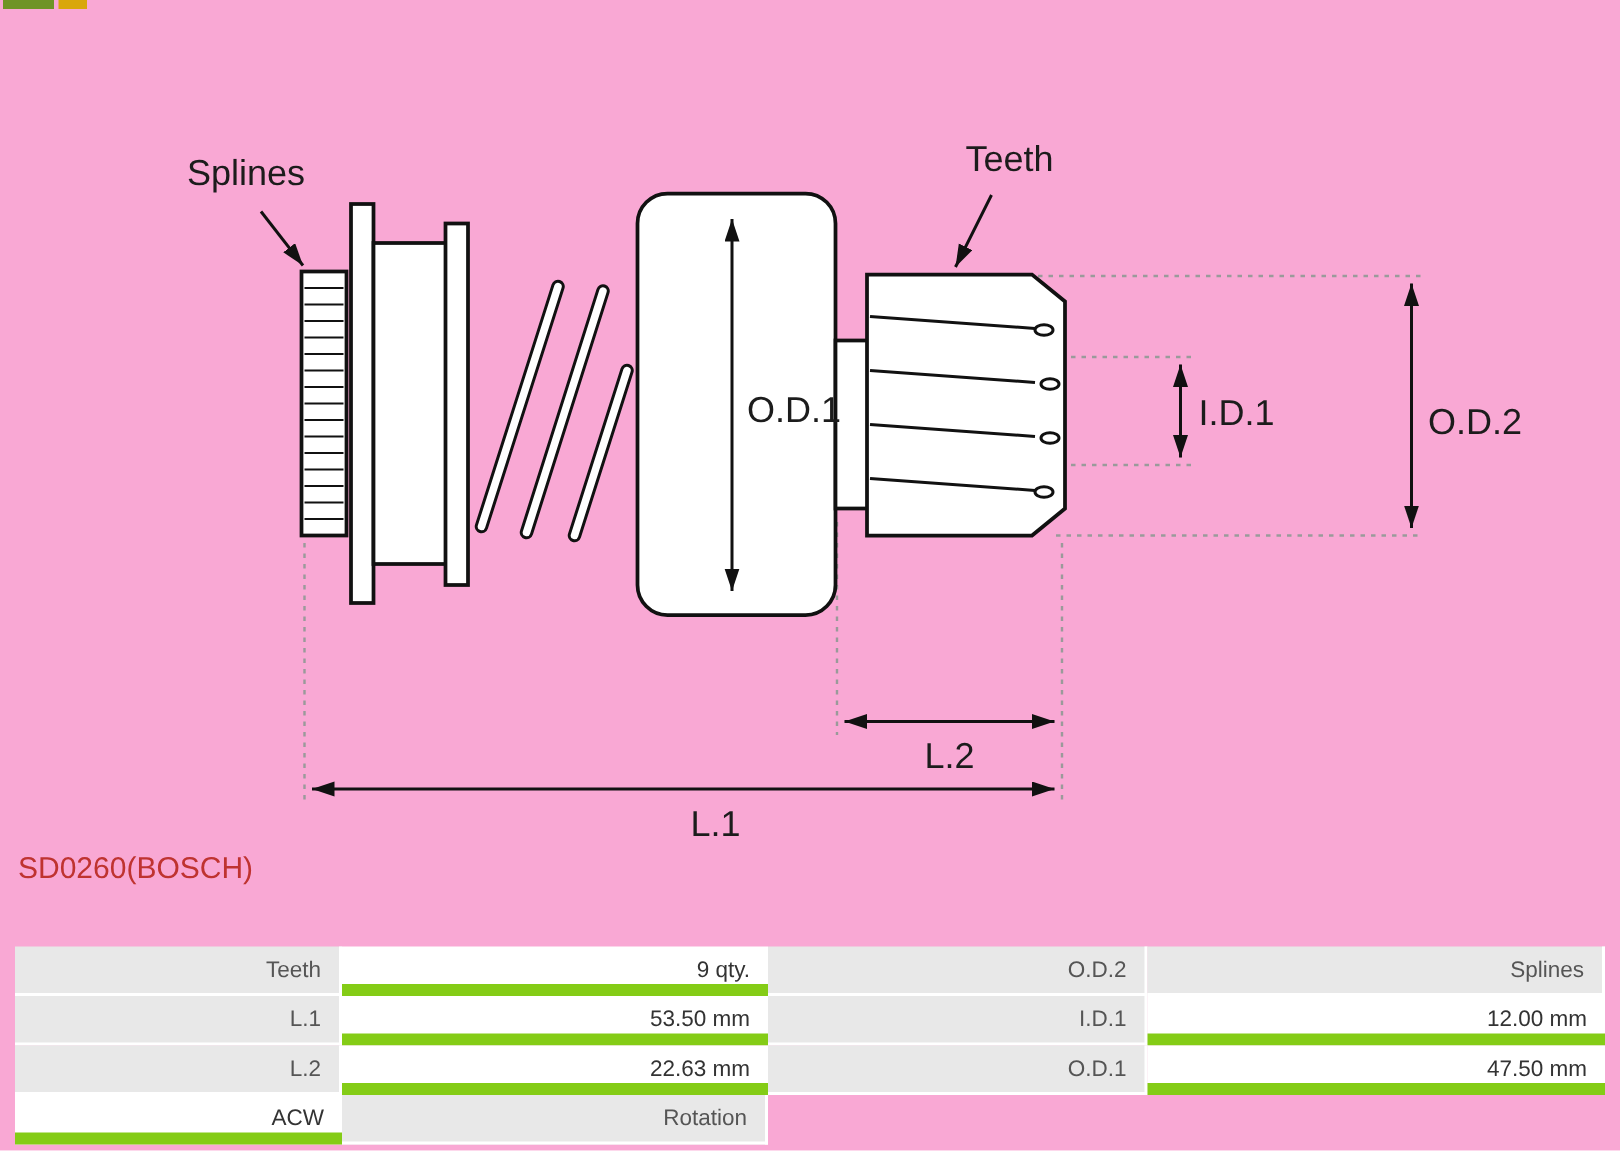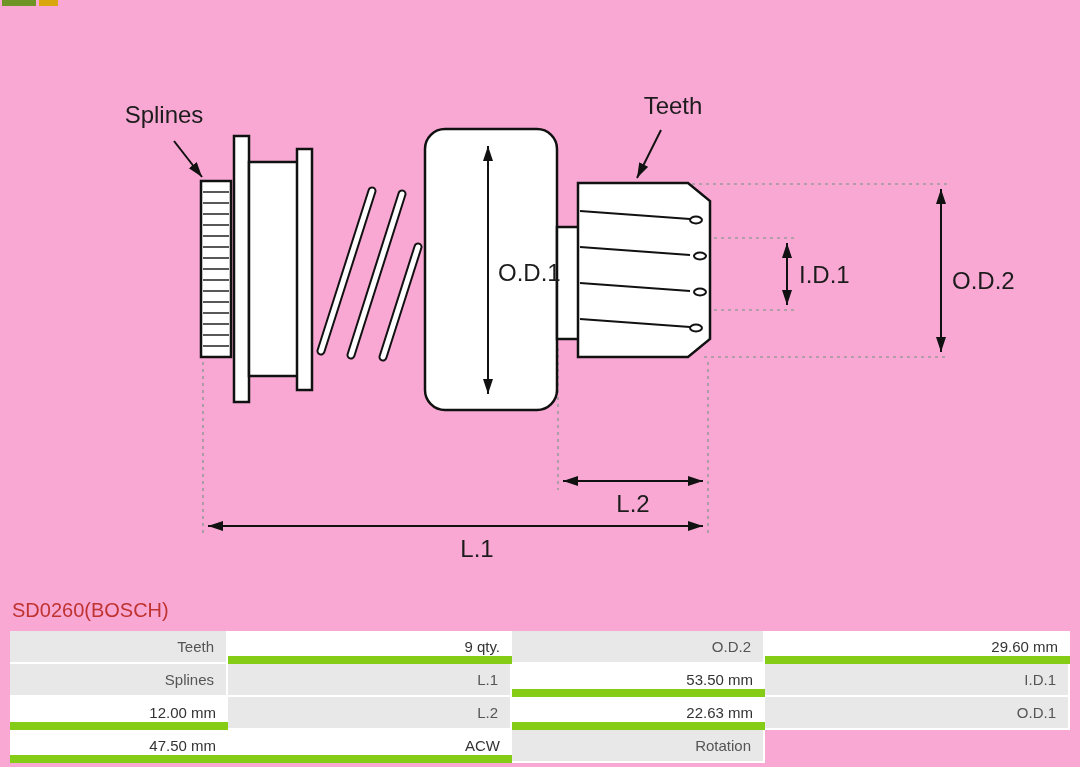--- a/index.html
+++ b/index.html
@@ -6,21 +6,21 @@
   body { width:1080px; height:767px; font-family:"Liberation Sans", sans-serif; }
   .page { position:relative; width:1080px; height:767px; overflow:hidden; background:#f9a8d4; }
 
   .logo-fragment { position:absolute; top:0; left:2px; width:58px; height:6px; display:flex; }
   .lf-a { width:34px; background:#6f9426; margin-right:3px; }
   .lf-b { width:19px; background:#d9a70b; }
 
   svg.diagram { position:absolute; top:0; left:0; }
   .dlabel { font-family:"Liberation Sans", sans-serif; font-size:24px; fill:#1c1c1c; }
 
-  .title { position:absolute; top:599px; left:12px; font-size:20px; color:#bf3330; }
+  .title { position:absolute; top:568px; left:12px; font-size:20px; color:#bf3330; }
 
   .spec-table { position:absolute; top:631px; left:10px; width:1060px;
                 display:grid; grid-template-columns:218px 284px 253px 1fr; }
   .cell { height:33px; line-height:31px; box-sizing:border-box; text-align:right;
           padding-right:12px; font-size:15px; border-bottom:2px solid #fff; }
   .cell.label { background:#e8e8e8; color:#555; border-right:2px solid #fff; }
   .cell.value { background:#fff; color:#333; border-bottom:8px solid #84cc16; }
 </style>
 </head>
 <body>
@@ -127,21 +127,20 @@
     <text class="dlabel" x="477" y="557" text-anchor="middle">L.1</text>
   </svg>
 
   <div class="title">SD0260(BOSCH)</div>
 
   <div class="spec-table">
 
     <div class="cell label">Teeth</div>
     <div class="cell value">9 qty.</div>
     <div class="cell label">O.D.2</div>
-    <div class="cell value">29.60 mm</div>
 
     <div class="cell label">Splines</div>
     <div class="cell label">L.1</div>
     <div class="cell value">53.50 mm</div>
 
     <div class="cell label">I.D.1</div>
     <div class="cell value">12.00 mm</div>
     <div class="cell label">L.2</div>
     <div class="cell value">22.63 mm</div>
 

